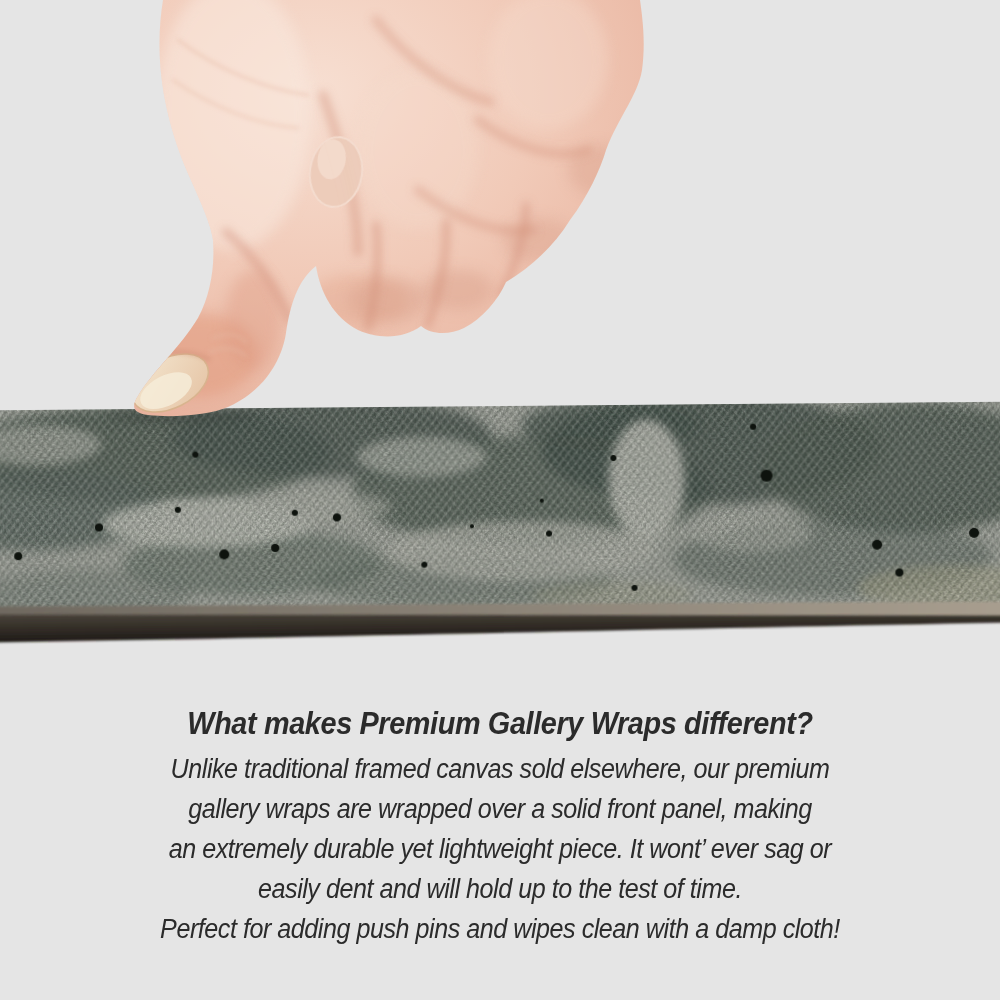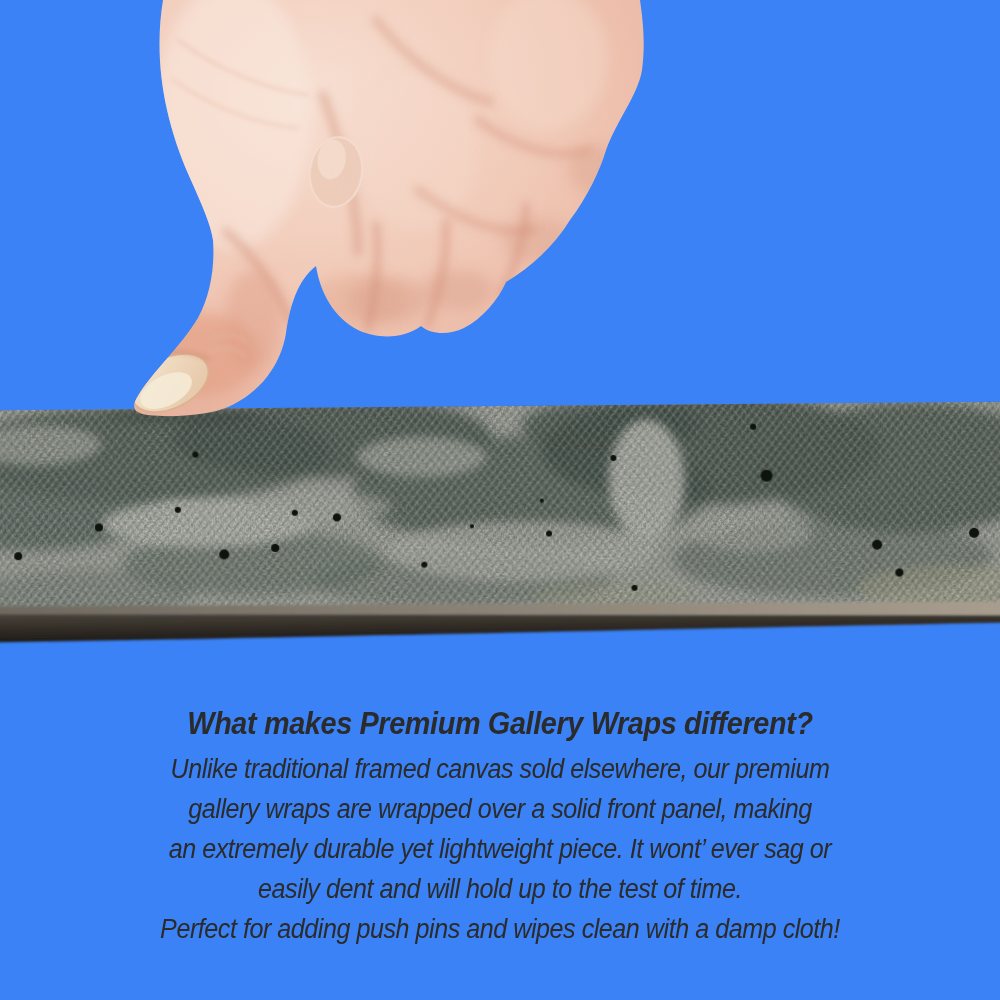--- a/index.html
+++ b/index.html
@@ -1,17 +1,17 @@
 <!DOCTYPE html>
 <html><head>
 <meta charset="utf-8">
 <style>
   html,body{margin:0;padding:0;background:#ffffff;}
   .stage{
-    position:relative;width:1000px;height:1000px;background:#3b82f6;overflow:hidden;
+    position:relative;width:1000px;height:1000px;background:#e5e5e5;overflow:hidden;
     font-family:"Liberation Sans", sans-serif;
   }
   .canvas-band{
     position:absolute;left:-8px;top:406px;width:1016px;height:240px;
     transform:rotate(-0.5deg);transform-origin:50% 50%;
   }
   .canvas-band svg{display:block;width:100%;height:100%;}
   .hand{
     position:absolute;left:118px;top:0;width:545px;height:422px;
   }

